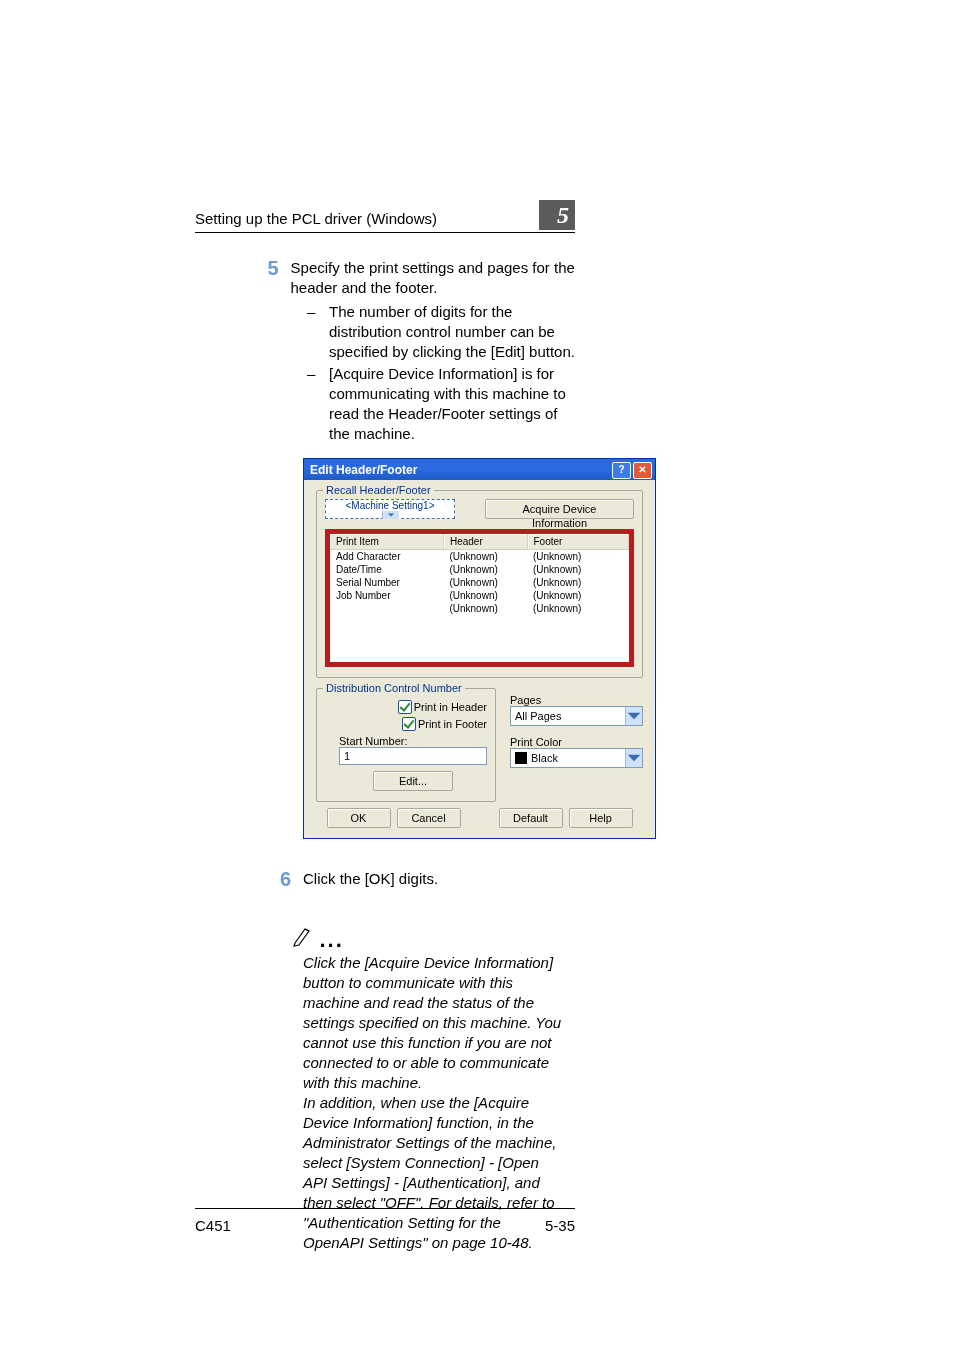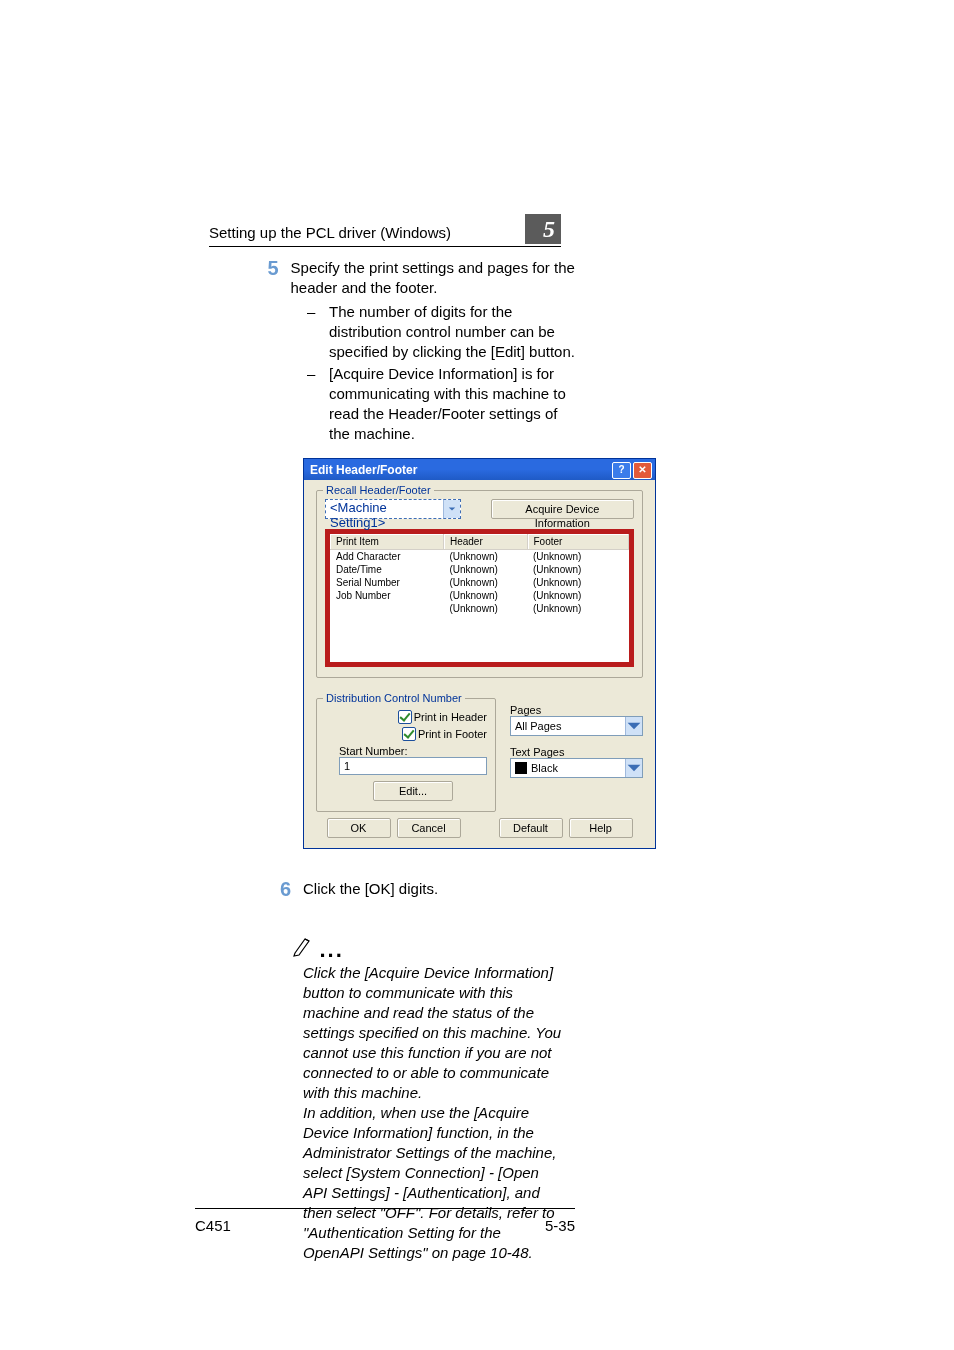--- a/index.html
+++ b/index.html
@@ -8,21 +8,21 @@
     background: #fff;
     font-family: Arial, Helvetica, sans-serif;
     color: #000;
     width: 954px;
   }
   .page {
     width: 800px;
     height: 1350px;
     position: relative;
     box-sizing: border-box;
-    padding: 14px;
+    padding: 0;
   }
   
   .header {
     position: relative;
     padding-top: 210px;
   }
   .header-line {
     position: absolute;
     left: 195px;
     right: 225px;
@@ -137,46 +137,48 @@
   }
   .win-help { background: #3b7cea; }
   .win-close { background: #e35a3a; }
   .dlg-body {
     padding: 10px 12px 10px 12px;
   }
   .fieldset {
     border: 1px solid #aca899;
     border-radius: 2px;
     padding: 8px 8px 10px 8px;
-    margin-bottom: 20px;
+    margin-bottom: 10px;
     position: relative;
   }
   .fieldset .legend {
     position: absolute;
     top: -7px;
     left: 6px;
     background: #ece9d8;
     padding: 0 3px;
     font-size: 11px;
     color: #003399;
   }
   .recall-row {
     display: flex;
     align-items: center;
     gap: 30px;
   }
   .dropdown {
     display: inline-flex;
+    align-items: center;
     border: 1px dashed #3e6db5;
     background: #fff;
     height: 18px;
     min-width: 128px;
     position: relative;
     color: #003399;
-    font-size: 13px;
+    font-size: 10px;
+    flex-direction: column;
   }
   .dropdown .dd-text {
     padding: 0 4px;
     flex: 1;
   }
   .dropdown .dd-arrow {
     width: 16px;
     height: 18px;
     background: #cfe1f7;
     border-left: 1px solid #9fb9dd;
@@ -450,21 +452,21 @@
           <div class="dcn-right">
             <div class="lbl">Pages</div>
             <div class="combo">
               <span class="cb-text">All Pages</span>
               <span class="cb-arrow">
                   <svg viewBox="0 0 10 10">
                     <path d="M1 3 L5 7 L9 3 Z" fill="#3b6db5"></path>
                   </svg>
                 </span>
             </div>
-            <div class="lbl" style="margin-top:10px">Text Pages</div>
+            <div class="lbl" style="margin-top:10px">Print Color</div>
             <div class="combo">
               <span class="cb-text">
                   <span class="color-swatch"></span>
                   <span>Black</span>
                 </span>
               <span class="cb-arrow">
                   <svg viewBox="0 0 10 10">
                     <path d="M1 3 L5 7 L9 3 Z" fill="#3b6db5"></path>
                   </svg>
                 </span>

